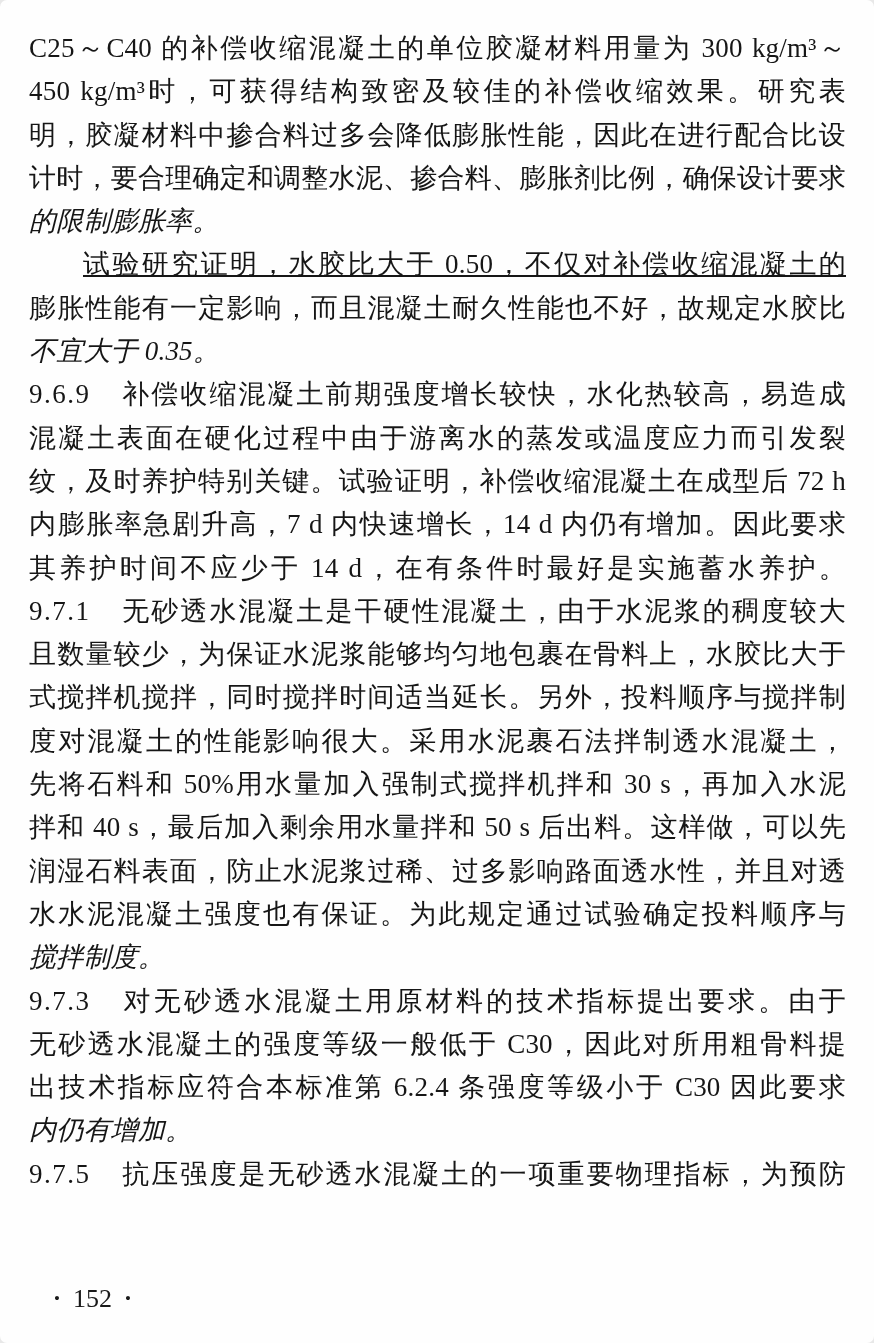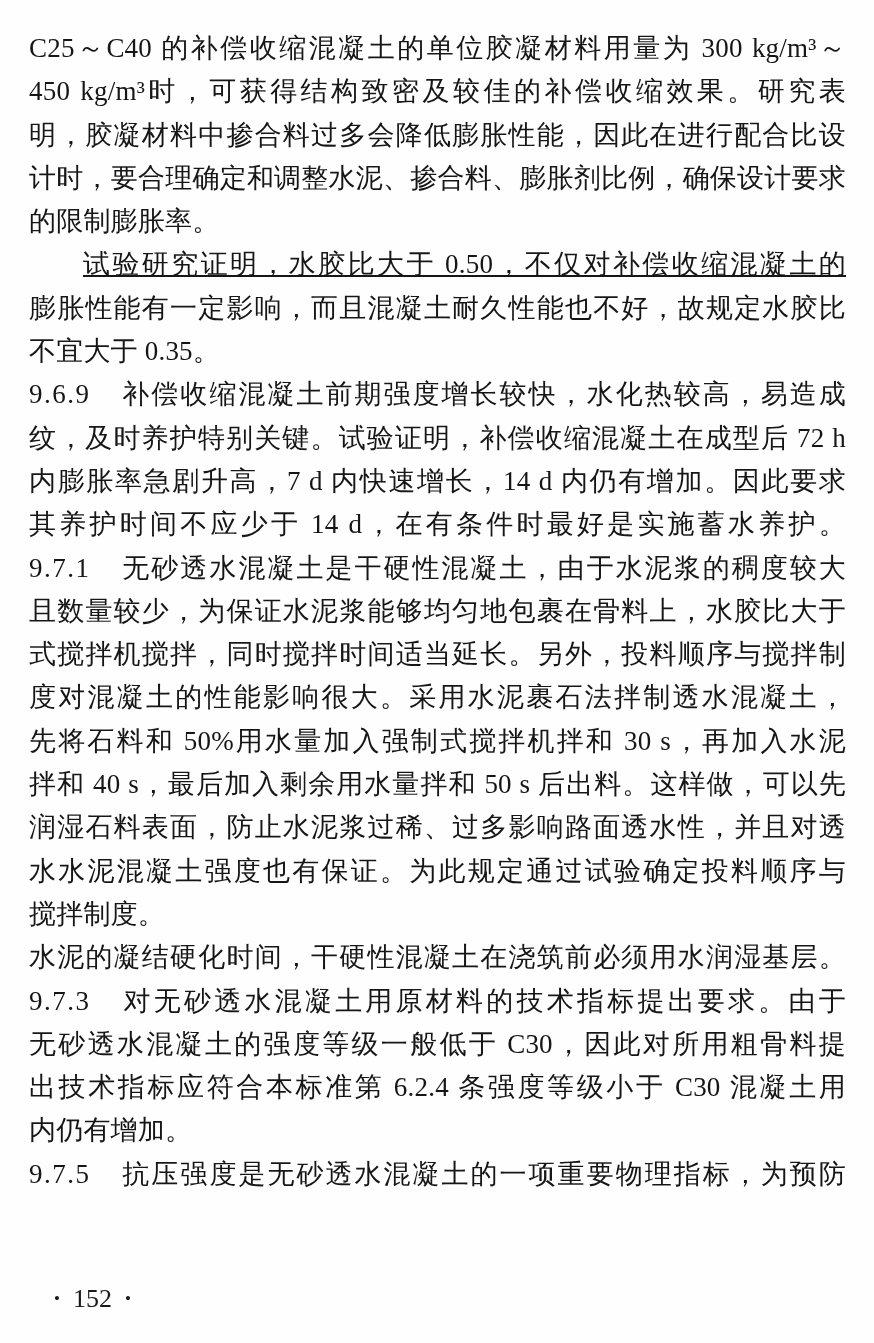--- a/index.html
+++ b/index.html
@@ -27,20 +27,21 @@
     line-height: 43.3px;
     height: 43.3px;
     white-space: nowrap;
     text-align: justify;
     text-align-last: justify;
     text-justify: auto;
     letter-spacing: 0.2px;
   }
   .line.end {
     text-align-last: left;
+    font-style: italic;
   }
   .line.indent {
     text-indent: 54px;
     text-decoration: underline;
   }
   .secnum {
     font-weight: 400;
     letter-spacing: 1.5px;
     margin-right: 30px;
   }
@@ -56,47 +57,47 @@
     color: #1a1a1a;
   }
   .footer .dot {
     font-size: 17px;
     line-height: 30px;
   }
 </style>
 </head>
 <body>
 
-<div class="page" style="background: rgb(254, 254, 254); color: rgb(22, 22, 22);">
+<div class="page" style="background: rgb(254, 254, 254); color: rgb(22, 22, 22); border-radius: 7px;">
   <div class="content">
       <div class="line"><span>C25～C40 的补偿收缩混凝土的单位胶凝材料用量为 300 kg/m³～</span></div>
       <div class="line"><span>450 kg/m³时，可获得结构致密及较佳的补偿收缩效果。研究表</span></div>
       <div class="line"><span>明，胶凝材料中掺合料过多会降低膨胀性能，因此在进行配合比设</span></div>
       <div class="line"><span>计时，要合理确定和调整水泥、掺合料、膨胀剂比例，确保设计要求</span></div>
       <div class="line end"><span>的限制膨胀率。</span></div>
       <div class="line indent"><span>试验研究证明，水胶比大于 0.50，不仅对补偿收缩混凝土的</span></div>
       <div class="line"><span>膨胀性能有一定影响，而且混凝土耐久性能也不好，故规定水胶比</span></div>
       <div class="line end"><span>不宜大于 0.35。</span></div>
       <div class="line"><span class="secnum">9.6.9</span><span>补偿收缩混凝土前期强度增长较快，水化热较高，易造成</span></div>
+      <div class="line"><span>混凝土表面在硬化过程中由于游离水的蒸发或温度应力而引发裂</span></div>
       <div class="line"><span>纹，及时养护特别关键。试验证明，补偿收缩混凝土在成型后 72 h</span></div>
       <div class="line"><span>内膨胀率急剧升高，7 d 内快速增长，14 d 内仍有增加。因此要求</span></div>
       <div class="line"><span>其养护时间不应少于 14 d，在有条件时最好是实施蓄水养护。</span></div>
       <div class="line"><span class="secnum">9.7.1</span><span>无砂透水混凝土是干硬性混凝土，由于水泥浆的稠度较大</span></div>
       <div class="line"><span>且数量较少，为保证水泥浆能够均匀地包裹在骨料上，水胶比大于</span></div>
       <div class="line"><span>式搅拌机搅拌，同时搅拌时间适当延长。另外，投料顺序与搅拌制</span></div>
       <div class="line"><span>度对混凝土的性能影响很大。采用水泥裹石法拌制透水混凝土，</span></div>
       <div class="line"><span>先将石料和 50%用水量加入强制式搅拌机拌和 30 s，再加入水泥</span></div>
       <div class="line"><span>拌和 40 s，最后加入剩余用水量拌和 50 s 后出料。这样做，可以先</span></div>
       <div class="line"><span>润湿石料表面，防止水泥浆过稀、过多影响路面透水性，并且对透</span></div>
       <div class="line"><span>水水泥混凝土强度也有保证。为此规定通过试验确定投料顺序与</span></div>
       <div class="line end"><span>搅拌制度。</span></div>
-      <div class="line"><span>水泥的凝结硬化时间，干硬性混凝土在浇筑前必须用水润湿基层。</span></div>
       <div class="line"><span class="secnum">9.7.3</span><span>对无砂透水混凝土用原材料的技术指标提出要求。由于</span></div>
       <div class="line"><span>无砂透水混凝土的强度等级一般低于 C30，因此对所用粗骨料提</span></div>
-      <div class="line"><span>出技术指标应符合本标准第 6.2.4 条强度等级小于 C30 混凝土用</span></div>
+      <div class="line"><span>出技术指标应符合本标准第 6.2.4 条强度等级小于 C30 因此要求</span></div>
       <div class="line end"><span>内仍有增加。</span></div>
       <div class="line"><span class="secnum">9.7.5</span><span>抗压强度是无砂透水混凝土的一项重要物理指标，为预防</span></div>
     </div>
   <div class="footer">
     <span class="dot">•</span>
     <span class="num">152</span>
     <span class="dot">•</span>
   </div>
 </div>
 

